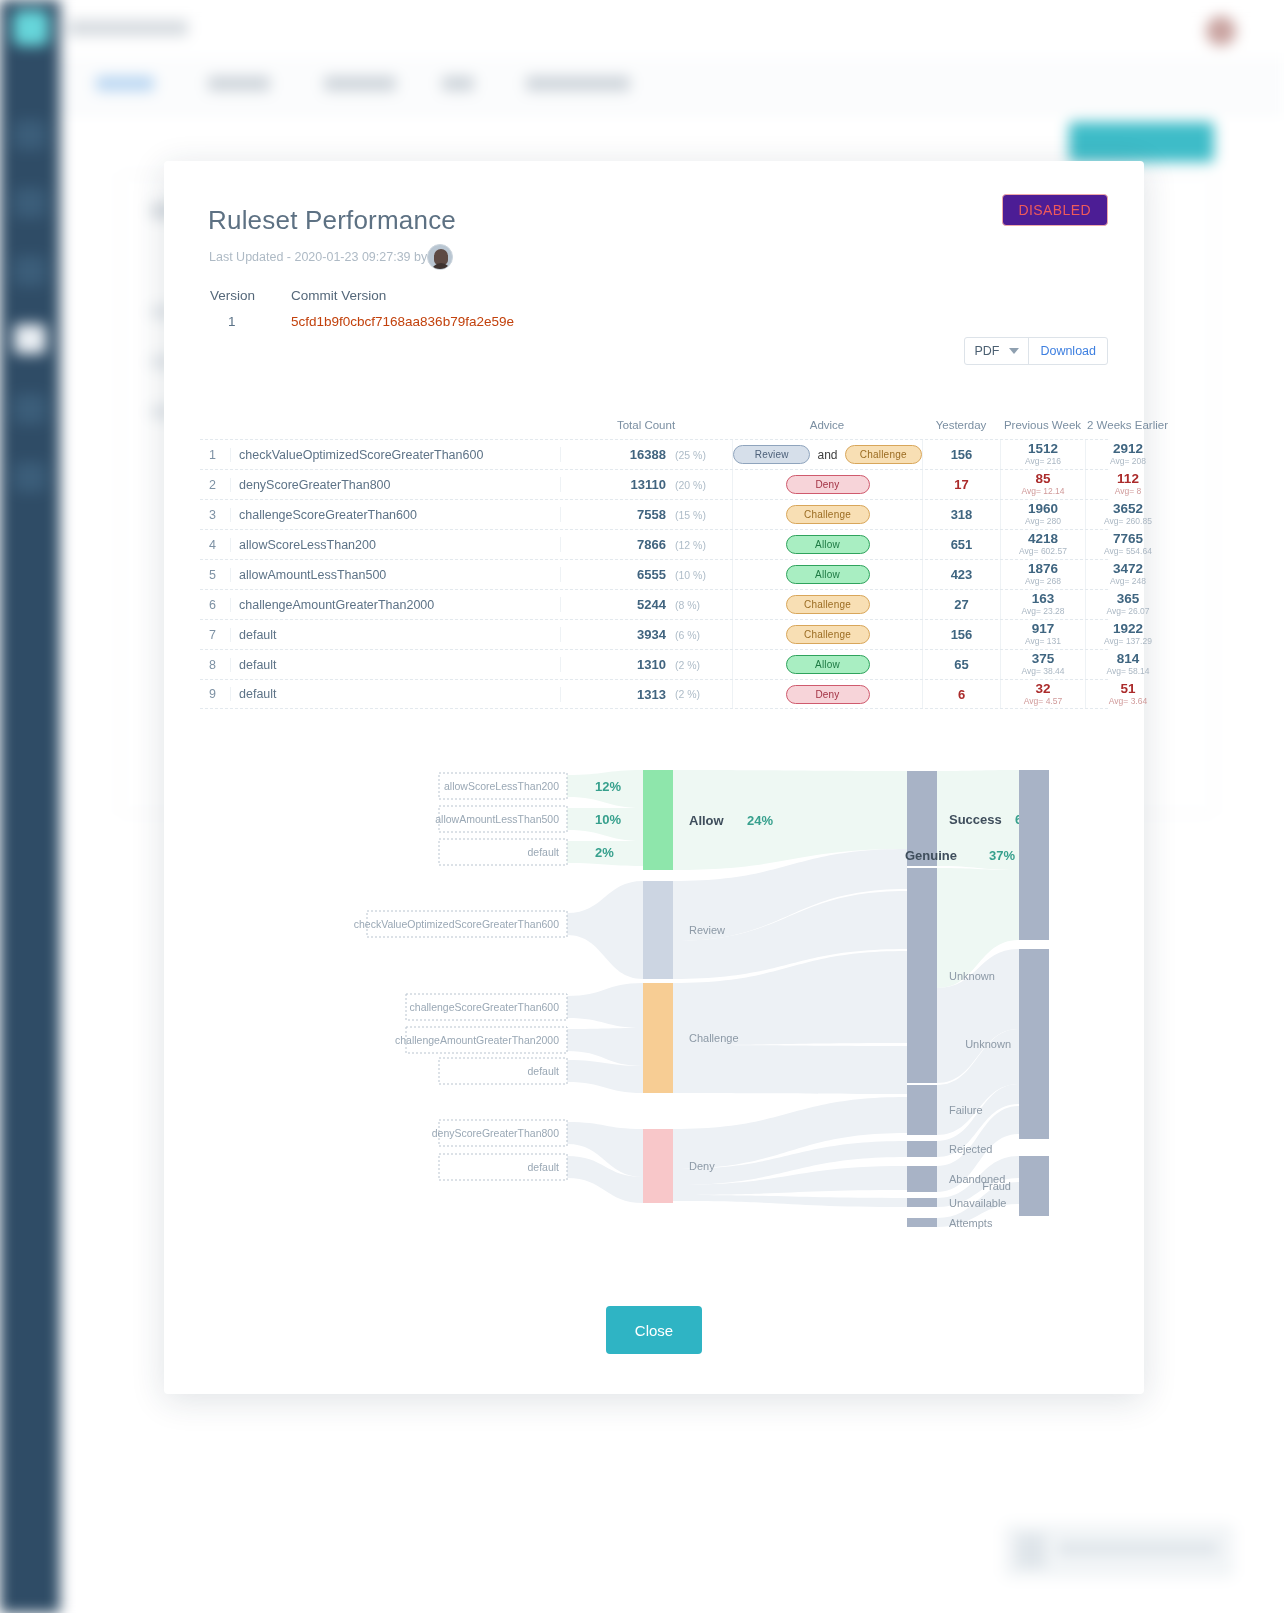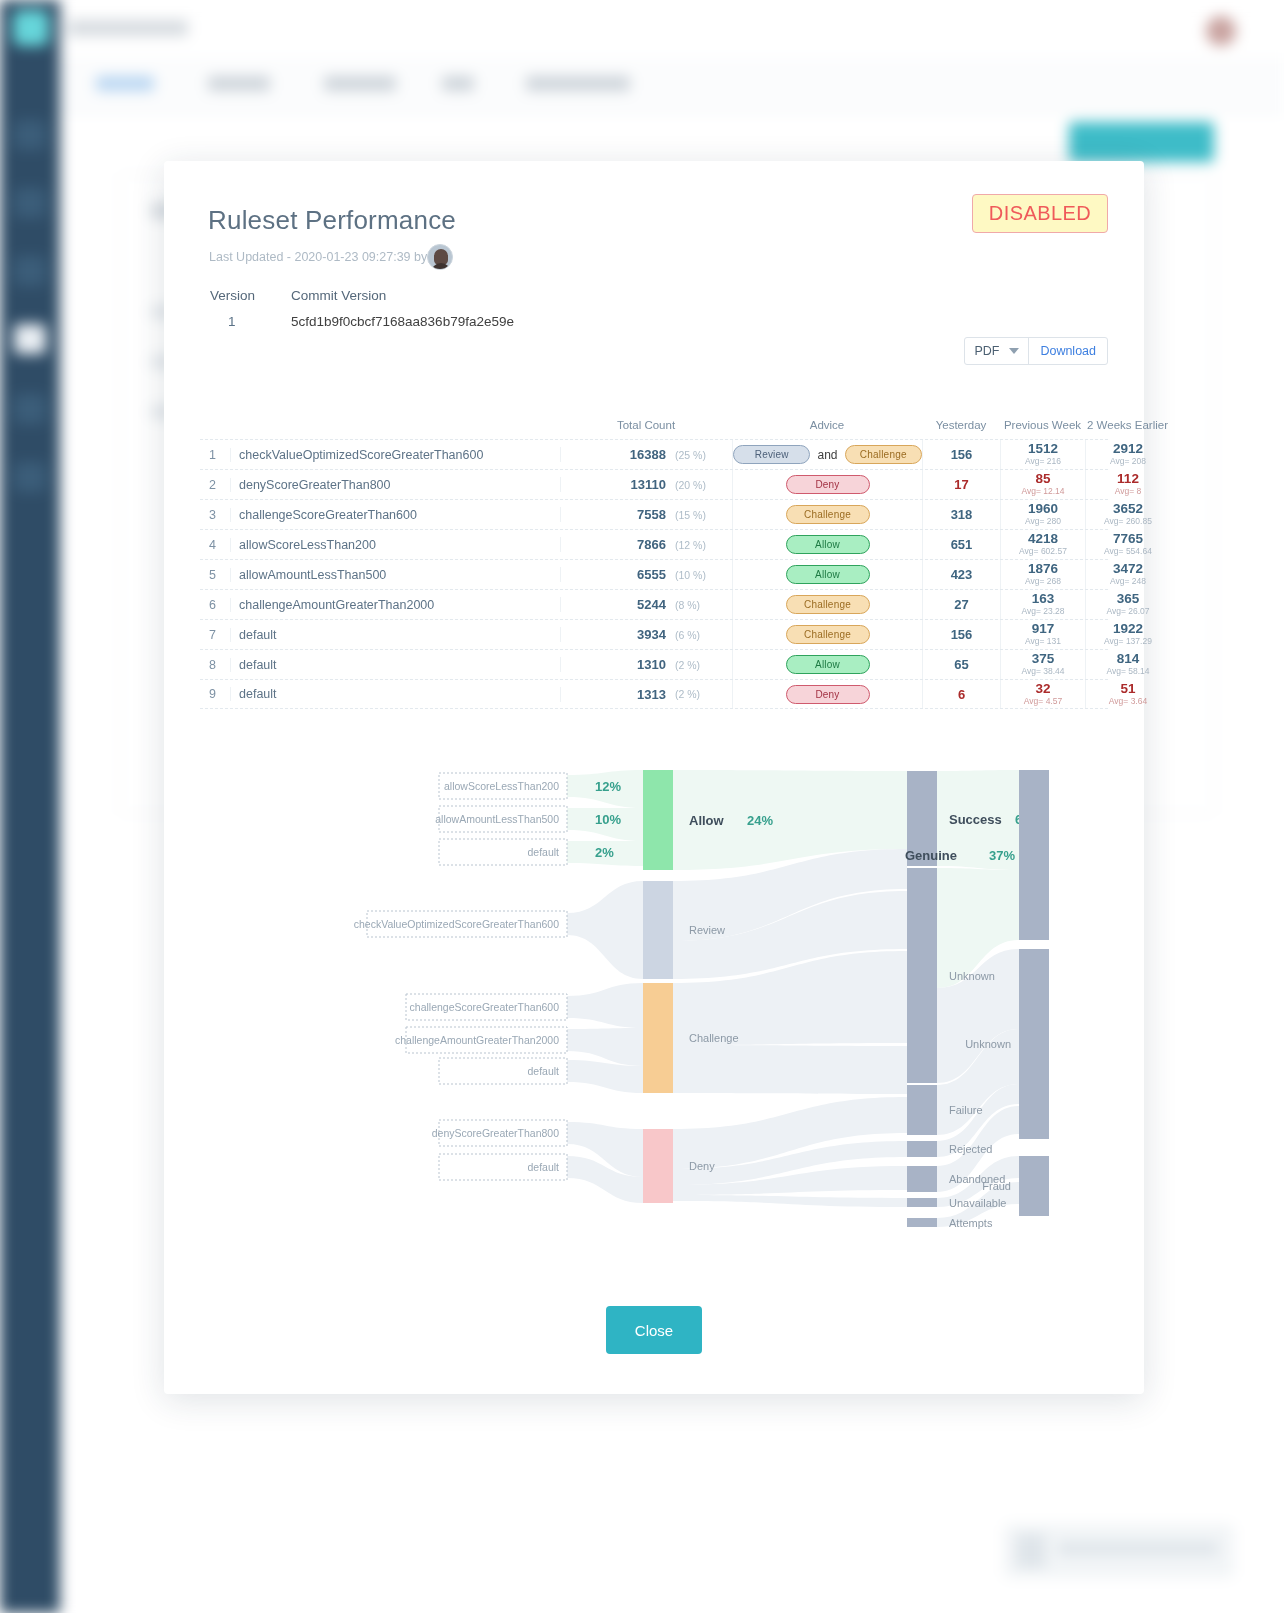--- a/index.html
+++ b/index.html
@@ -100,35 +100,35 @@
     content:""; position:absolute; left:6px; top:4px; width:14px; height:16px;
     border-radius: 7px 7px 5px 5px; background:#5d4a44;
   }
   .m-sub .av::before {
     content:""; position:absolute; left:3px; top:18px; width:20px; height:12px;
     border-radius: 10px 10px 0 0; background:#3e3330; z-index:2;
   }
 
   .status-badge {
     position: absolute; right: 36px; top: 33px;
-    border: 1px solid #f0a9a9; background: #fef9c3; color: #ef5a5a;
-    border-radius: 4px; padding: 7px 16px; font-size: 20px; letter-spacing: .4px;
+    border: 1px solid #f0a9a9; background: #4c1d95; color: #ef5a5a;
+    border-radius: 4px; padding: 7px 16px; font-size: 14px; letter-spacing: .4px;
   }
 
   .ver-head {
     position: absolute; left: 46px; top: 127px; font-size: 13.5px; color: #55687a;
   }
   .cver-head {
     position: absolute; left: 127px; top: 127px; font-size: 13.5px; color: #55687a;
   }
   .ver-val {
     position: absolute; left: 64px; top: 153px; font-size: 13.5px; color: #5b7287;
   }
   .cver-val {
-    position: absolute; left: 127px; top: 153px; font-size: 13.5px; color: #404040;
+    position: absolute; left: 127px; top: 153px; font-size: 13.5px; color: #c2410c;
   }
 
   .dl-row {
     position: absolute; right: 36px; top: 176px;
     display: flex; align-items: stretch;
     border: 1px solid #dde3e9; border-radius: 3px; overflow: hidden; height: 28px;
     background: #fff;
   }
   .dl-select {
     display: flex; align-items: center; gap: 10px;

